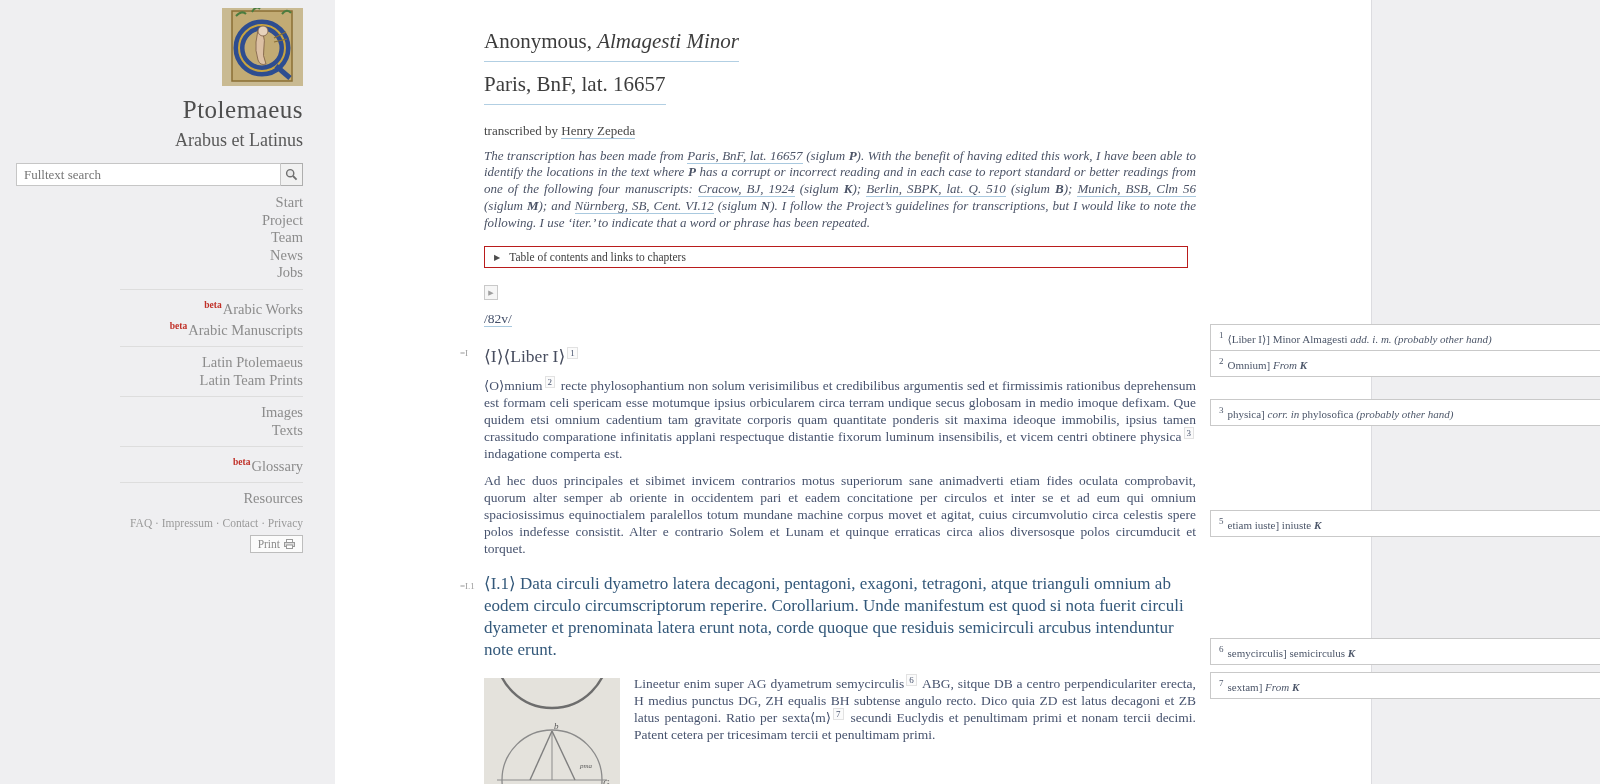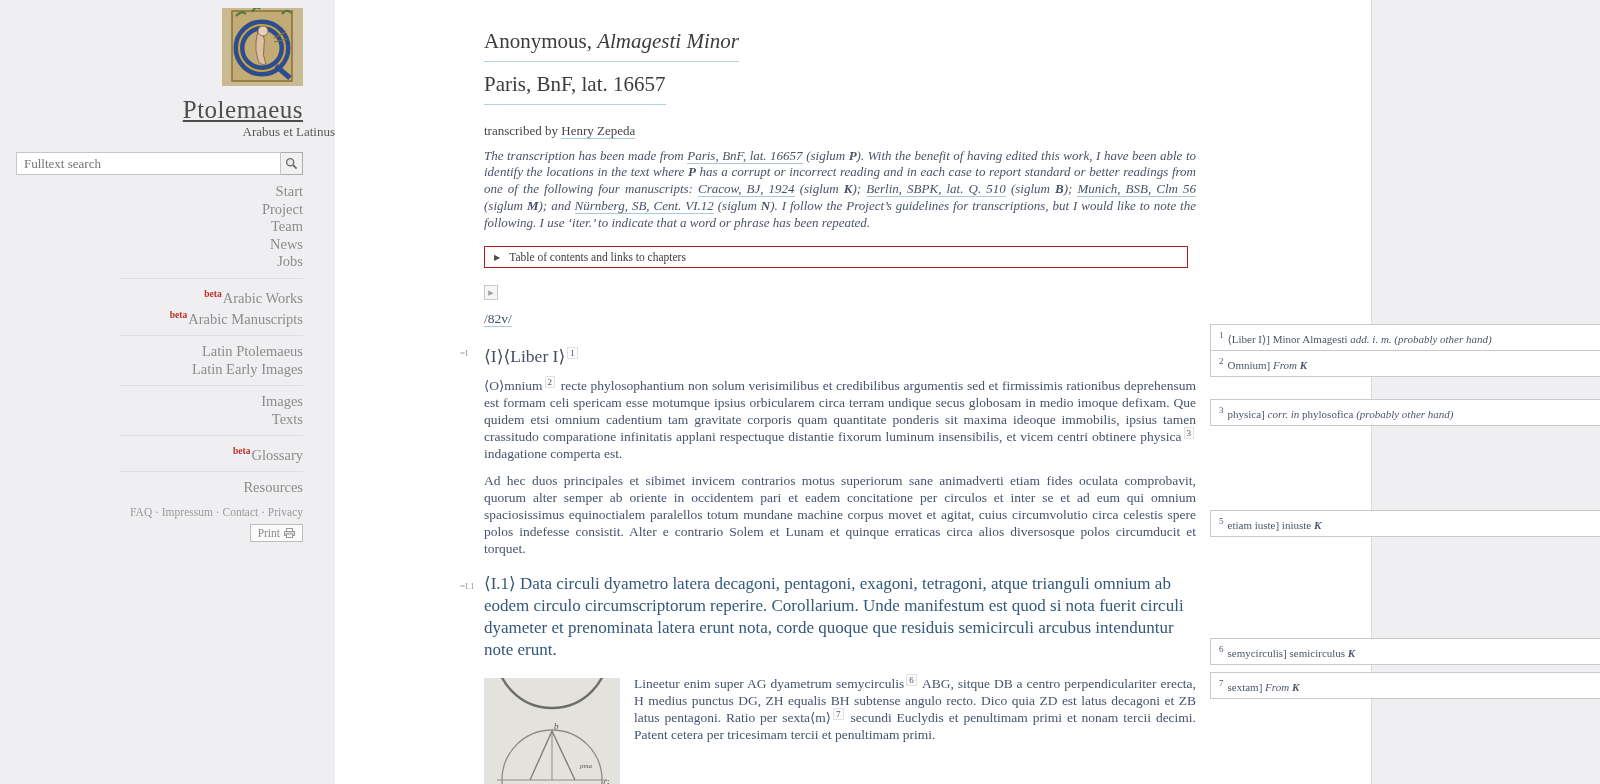--- a/index.html
+++ b/index.html
@@ -5,22 +5,22 @@
   * { margin:0; padding:0; box-sizing:border-box; }
   html,body { width:1600px; height:784px; overflow:hidden; }
   body {
     background:#efeff1;
     font-family:"Liberation Serif","DejaVu Serif",serif;
     position:relative;
   }
   
   .sidebar { position:absolute; left:0; top:0; width:335px; height:784px; }
   .logo { position:absolute; right:32px; top:8px; width:81px; height:78px; cursor:pointer; }
-  .s-title { padding-top:96px; text-align:right; padding-right:32px; font-size:25px; color:#4e4e4e; letter-spacing:.5px; cursor:pointer;text-decoration:underline; }
-  .s-sub { text-align:right; font-size:13px; color:#585858; margin-top:0; }
+  .s-title { padding-top:96px; text-align:right; padding-right:32px; font-size:25px; color:#4e4e4e; letter-spacing:.5px; cursor:pointer; }
+  .s-sub { text-align:right; padding-right:32px; font-size:18px; color:#585858; margin-top:6px; }
   .search-row { display:flex; margin:12px 32px 0 16px; height:23px; }
   .search-row input { flex:1; border:1px solid #c6c6c6; background:#fff; padding:2px 7px; font-size:13px; color:#0f172a; font-family:inherit; outline:none; }
   .search-btn { width:22px; border:1px solid #aeaeae; border-left:none; background:#f1f1f1; display:flex; align-items:center; justify-content:center; cursor:pointer; padding:0; }
   .side-nav { margin-top:7px; text-align:right; padding-right:32px; font-size:14.5px; color:#8c8c8c; line-height:17.5px; }
   .nav-sep { height:1px; background:#dddddd; margin:6px 0 6px 120px; }
   .nav-group { padding:1px 0; }
   .nav-item { cursor:pointer; }
   .beta { color:#c03028; font-size:9.5px; vertical-align:super; margin-right:1px; font-weight:bold; }
   .s-footer { margin-top:8px; text-align:right; padding-right:32px; font-size:11.5px; color:#9a9a9a; }
   .s-footer .flink { cursor:pointer; }
@@ -91,21 +91,21 @@
         <div class="nav-item">Jobs</div>
       </div>
       <div class="nav-sep"></div>
       <div class="nav-group">
         <div class="nav-item"><span class="beta">beta</span>Arabic Works</div>
         <div class="nav-item"><span class="beta">beta</span>Arabic Manuscripts</div>
       </div>
       <div class="nav-sep"></div>
       <div class="nav-group">
         <div class="nav-item">Latin Ptolemaeus</div>
-        <div class="nav-item">Latin Early Images</div>
+        <div class="nav-item">Latin Team Prints</div>
       </div>
       <div class="nav-sep"></div>
       <div class="nav-group">
         <div class="nav-item">Images</div>
         <div class="nav-item">Texts</div>
       </div>
       <div class="nav-sep"></div>
       <div class="nav-group">
         <div class="nav-item"><span class="beta">beta</span>Glossary</div>
       </div>

